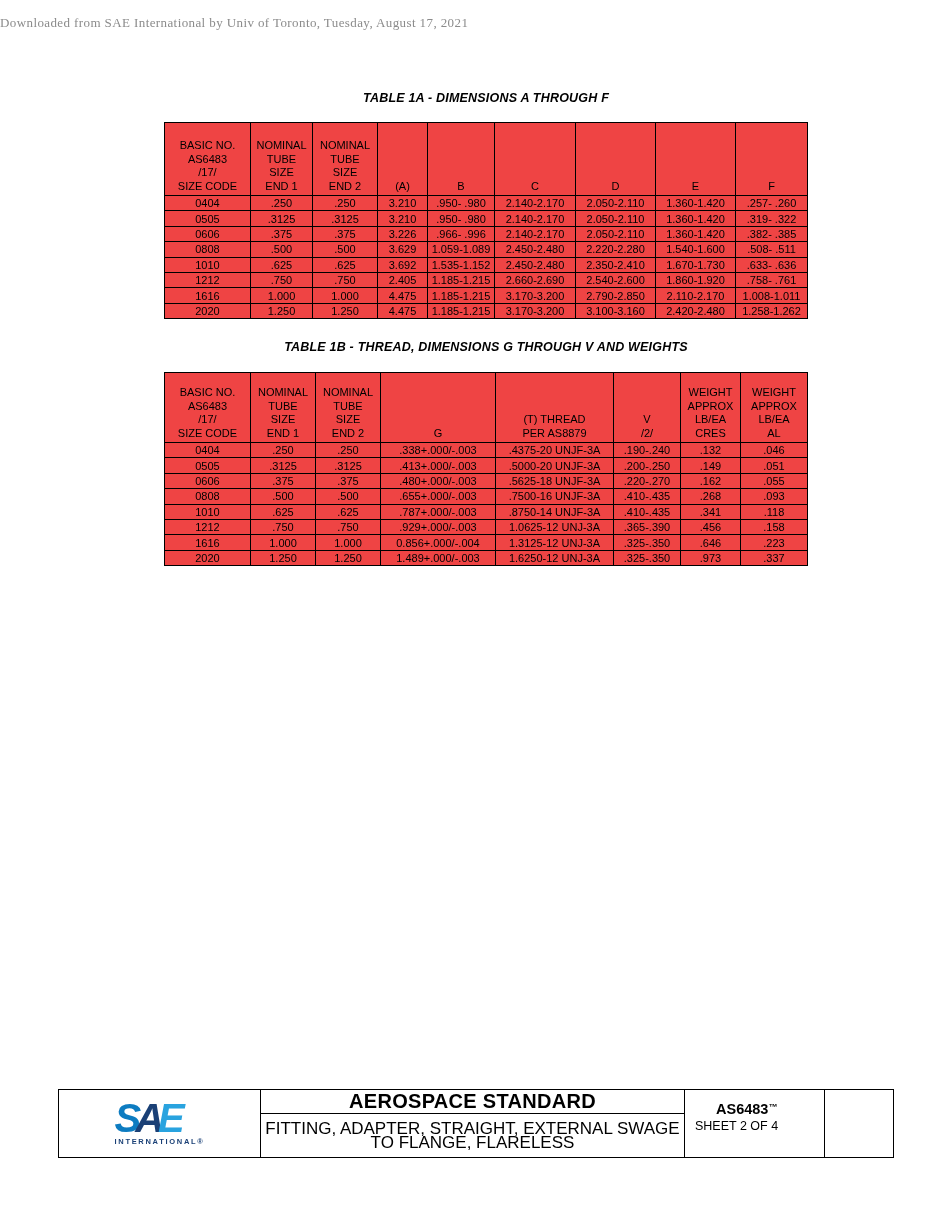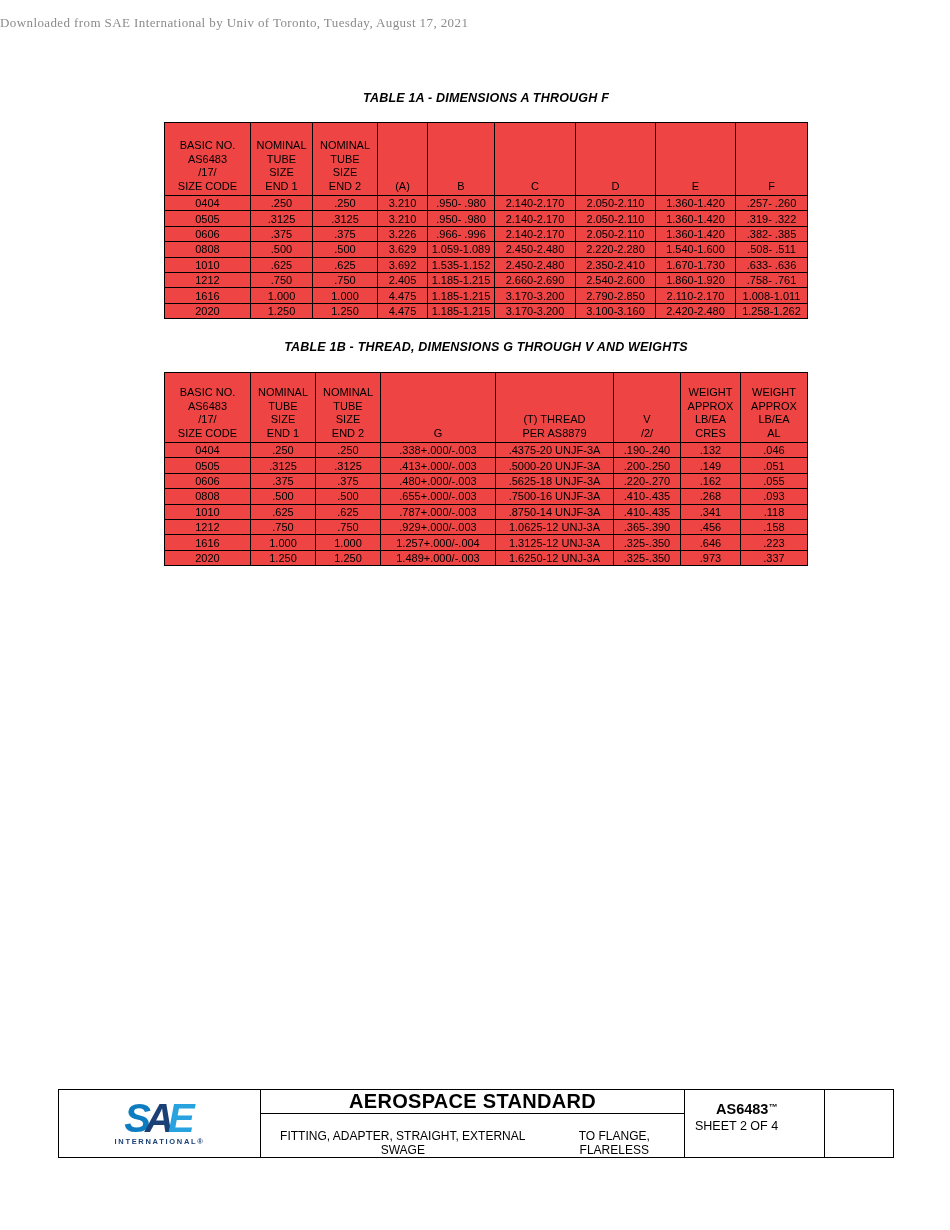--- a/index.html
+++ b/index.html
@@ -36,21 +36,21 @@
   table.data td{height:14.4px;line-height:14px;white-space:nowrap;}
   
   .footer-box{
     position:absolute;left:58px;top:1089px;width:836px;height:69px;
     border:1.5px solid #000;box-sizing:border-box;display:flex;background:#fff;
   }
   .cell-logo{
     width:202px;border-right:1px solid #000;box-sizing:border-box;
     display:flex;align-items:center;justify-content:center;
   }
-  .sae-logo{text-align:center;line-height:1;}
+  .sae-logo{text-align:left;line-height:1;}
   .sae-letters{
     font-weight:bold;font-style:italic;font-size:40px;line-height:34px;
     letter-spacing:-6px;padding-right:6px;
   }
   .sae-s{color:#0d7cc1;}
   .sae-a{color:#1a4076;}
   .sae-e{color:#29a3df;}
   .sae-intl{
     font-size:7.5px;font-weight:bold;color:#1a4076;letter-spacing:1.7px;
     margin-top:3px;
@@ -58,22 +58,22 @@
   .cell-title{
     width:424px;border-right:1px solid #000;box-sizing:border-box;
     display:flex;flex-direction:column;
   }
   .cell-title-top{
     height:24px;border-bottom:1px solid #000;box-sizing:border-box;
     display:flex;align-items:center;justify-content:center;
     font-weight:bold;font-size:20px;letter-spacing:0.3px;
   }
   .cell-title-bottom{
-    flex:1;display:flex;flex-direction:row;align-items:flex-end;justify-content:center;
-    font-size:12px;line-height:14px;text-align:center;
+    flex:1;display:flex;flex-direction:column;align-items:center;justify-content:center;
+    font-size:17px;line-height:14px;text-align:center;
   }
   .cell-doc{
     width:140px;border-right:1px solid #000;box-sizing:border-box;
     padding:9px 0 0 10px;
   }
   .doc-number{font-weight:bold;font-size:14.5px;line-height:16px;margin-left:21px;}
   .doc-tm{font-size:9px;vertical-align:4px;font-weight:bold;}
   .doc-sheet{font-size:12.5px;line-height:16px;margin-top:1px;}
   .cell-empty{flex:1;}
 </style>
@@ -310,21 +310,21 @@
         <td>.929+.000/-.003</td>
         <td>1.0625-12 UNJ-3A</td>
         <td>.365-.390</td>
         <td>.456</td>
         <td>.158</td>
       </tr>
       <tr>
         <td>1616</td>
         <td>1.000</td>
         <td>1.000</td>
-        <td>1.257+.000/-.004</td>
+        <td>0.856+.000/-.004</td>
         <td>1.3125-12 UNJ-3A</td>
         <td>.325-.350</td>
         <td>.646</td>
         <td>.223</td>
       </tr>
       <tr>
         <td>2020</td>
         <td>1.250</td>
         <td>1.250</td>
         <td>1.489+.000/-.003</td>

